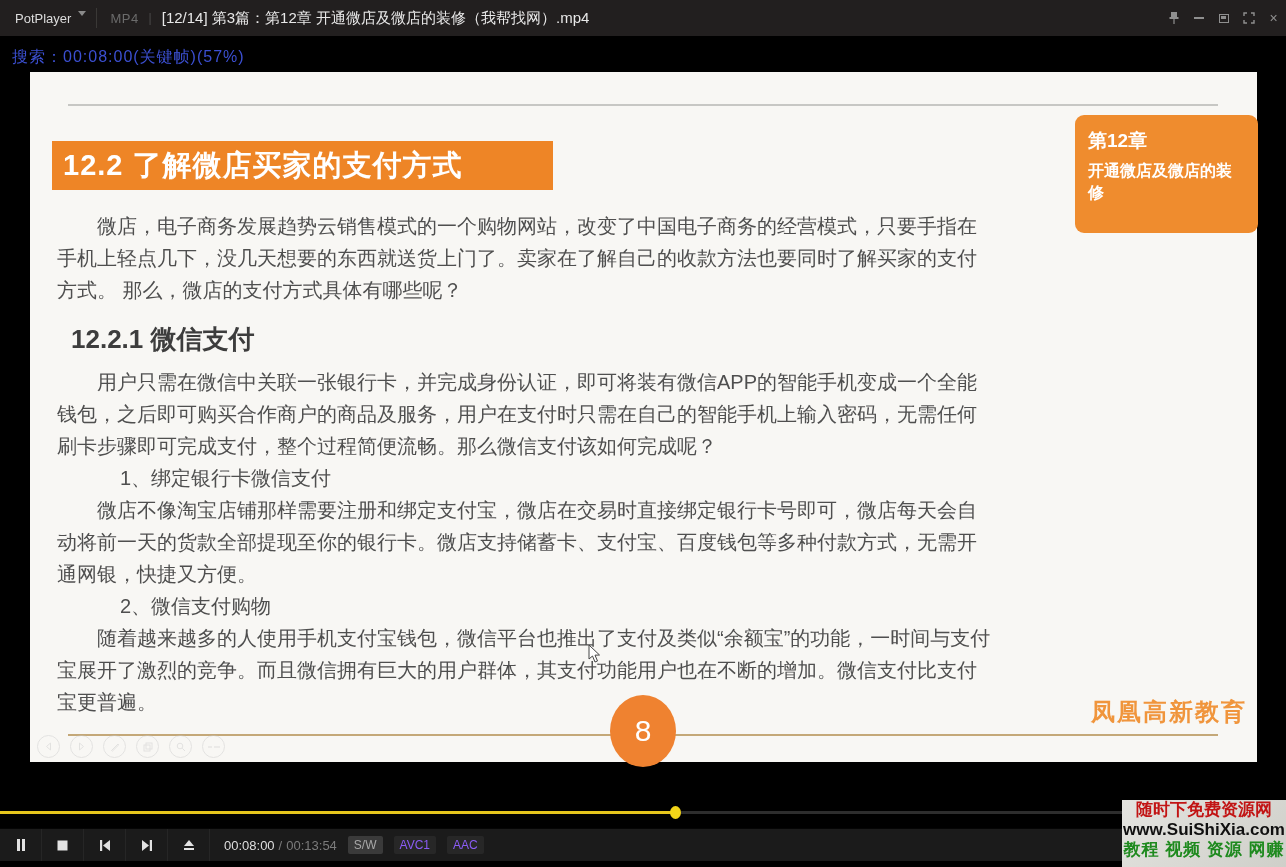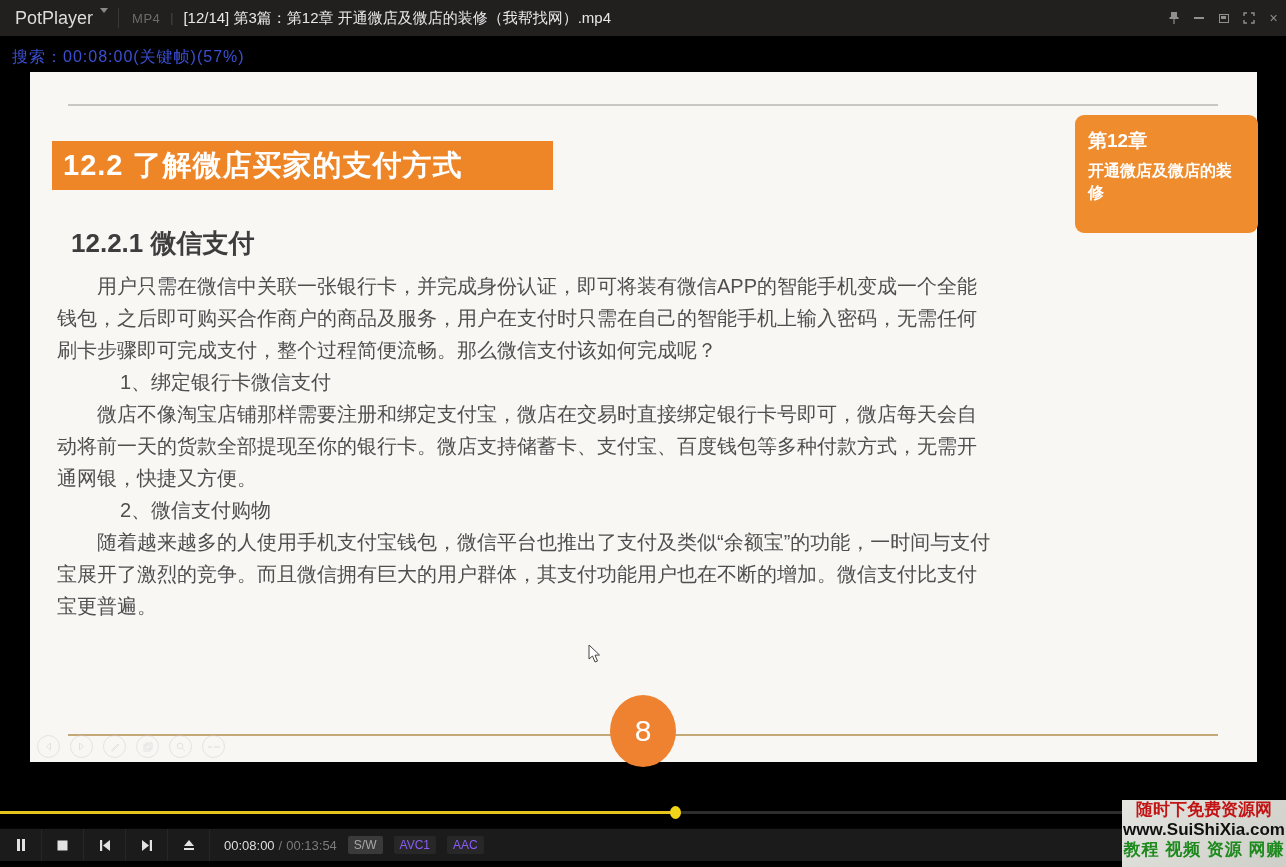--- a/index.html
+++ b/index.html
@@ -2,21 +2,21 @@
 <html><head>
 <meta charset="utf-8">
 <style>
   * { margin:0; padding:0; box-sizing:border-box; }
   html,body { width:1286px; height:867px; background:#000; overflow:hidden;
     font-family:"Liberation Sans","DejaVu Sans",sans-serif; position:relative; }
 
   
   .titlebar { position:absolute; left:0; top:0; width:1286px; height:36px;
     background:#221f1f; display:flex; align-items:center; }
-  .tb-app { color:#dcdcdc; font-size:18px; padding:0 10px 0 15px; display:flex; align-items:flex-start; gap:7px; cursor:default; }
+  .tb-app { color:#dcdcdc; font-size:13px; padding:0 10px 0 15px; display:flex; align-items:flex-start; gap:7px; cursor:default; }
   .tb-caret { width:0; height:0; border-left:4px solid transparent; border-right:4px solid transparent; border-top:5px solid #8a8a8a; }
   .tb-div { width:1px; height:20px; background:#3a3836; }
   .tb-codec { color:#6b6b6b; font-size:13px; padding:0 10px 0 13px; letter-spacing:.5px; }
   .tb-pipe { color:#4a4a4a; font-size:12px; padding-right:10px; }
   .tb-file { color:#e8e8e8; font-size:15px; white-space:nowrap; }
   .tb-right { margin-left:auto; display:flex; align-items:center; height:100%; }
   .tb-btn { width:25px; height:100%; display:flex; align-items:center; justify-content:center;
     color:#8f8f8f; font-size:14px; cursor:pointer; }
   .tb-min-glyph { width:10px; height:2px; background:#8f8f8f; }
   .tb-restore-glyph { width:10px; height:9px; border:1px solid #8f8f8f; position:relative; }
@@ -124,30 +124,32 @@
   <div class="slide-topline"></div>
 
   <div class="title-box">12.2 了解微店买家的支付方式</div>
 
   <div class="chapter-box">
     <div class="l1">第12章</div>
     <div class="l2">开通微店及微店的装修</div>
   </div>
 
   <div class="content">
+    <p class="para">微店，电子商务发展趋势云销售模式的一个购物网站，改变了中国电子商务的经营模式，只要手指在手机上轻点几下，没几天想要的东西就送货上门了。卖家在了解自己的收款方法也要同时了解买家的支付方式。 那么，微店的支付方式具体有哪些呢？</p>
     <div class="h2">12.2.1 微信支付</div>
     <p class="para">用户只需在微信中关联一张银行卡，并完成身份认证，即可将装有微信APP的智能手机变成一个全能钱包，之后即可购买合作商户的商品及服务，用户在支付时只需在自己的智能手机上输入密码，无需任何刷卡步骤即可完成支付，整个过程简便流畅。那么微信支付该如何完成呢？</p>
     <div class="li">1、绑定银行卡微信支付</div>
     <p class="para">微店不像淘宝店铺那样需要注册和绑定支付宝，微店在交易时直接绑定银行卡号即可，微店每天会自动将前一天的货款全部提现至你的银行卡。微店支持储蓄卡、支付宝、百度钱包等多种付款方式，无需开通网银，快捷又方便。</p>
     <div class="li">2、微信支付购物</div>
     <p class="para">随着越来越多的人使用手机支付宝钱包，微信平台也推出了支付及类似“余额宝”的功能，一时间与支付宝展开了激烈的竞争。而且微信拥有巨大的用户群体，其支付功能用户也在不断的增加。微信支付比支付宝更普遍。</p>
   </div>
 
   <div class="slide-footline"></div>
   <div class="page-circle">8</div>
+  <div class="brand">凤凰高新教育</div>
 
   <div class="read-toolbar">
     <div class="rt-btn">
       <svg width="9" height="9" viewBox="0 0 9 9">
           <path d="M6.5 1 L2.5 4.5 L6.5 8 Z" fill="none" stroke="#c9c9c9" stroke-width="1"></path>
         </svg>
     </div>
     <div class="rt-btn">
       <svg width="9" height="9" viewBox="0 0 9 9">
           <path d="M2.5 1 L6.5 4.5 L2.5 8 Z" fill="none" stroke="#c9c9c9" stroke-width="1"></path>

